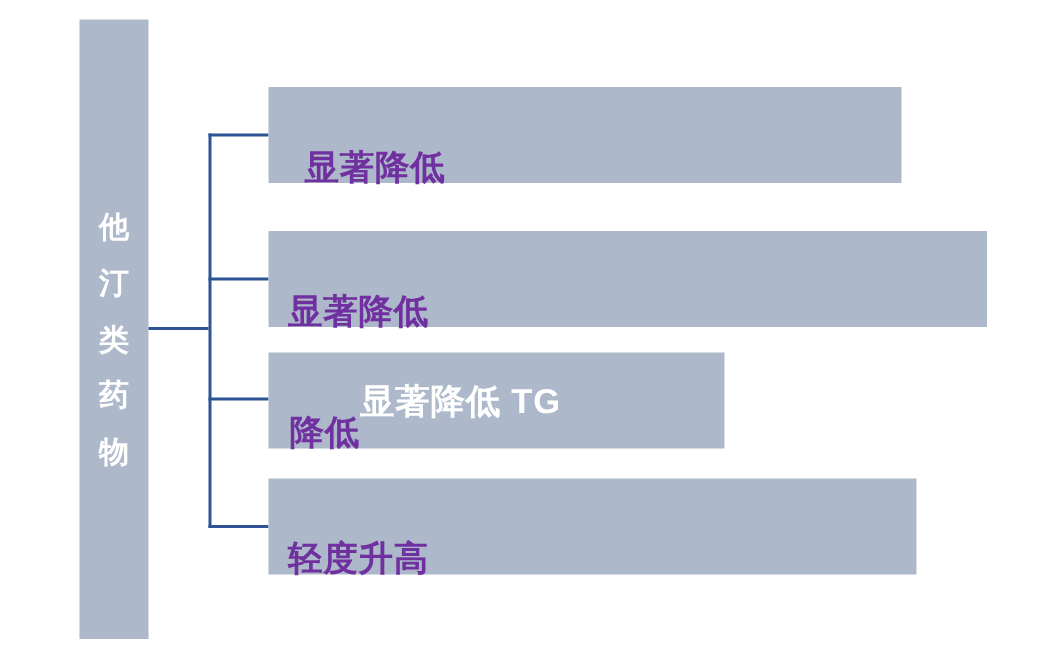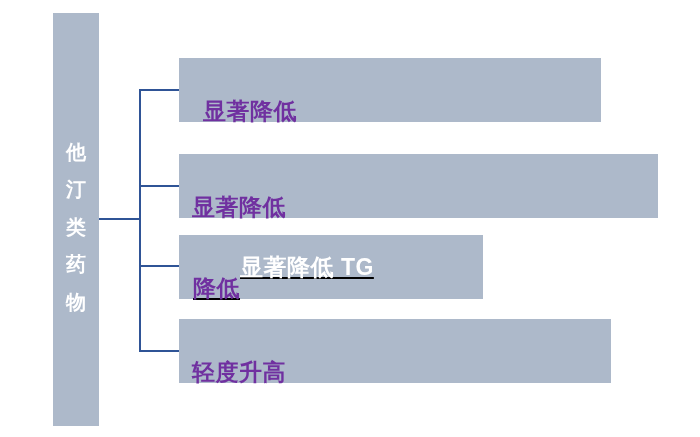--- a/index.html
+++ b/index.html
@@ -70,21 +70,21 @@
     box-sizing: border-box;
     font-size: 23px;
     font-weight: bold;
     white-space: nowrap;
     letter-spacing: 0.5px;
   }
   .node-box .hl   { color: var(--highlight, #7030a0); margin-top: 43px; }
   .node-box .rest { color: var(--node-text, #ffffff); }
   .box1 { top: 58px;  width: 422px; padding-left: 24px; }
   .box2 { top: 154px; width: 479px; padding-left: 13px; }
-  .box3 { top: 235px; width: 304px; padding-left: 14px; text-decoration: underline; }
+  .box3 { top: 235px; width: 304px; padding-left: 14px; }
   .box4 { top: 319px; width: 432px; padding-left: 13px; text-align: right; }
 </style>
 </head>
 <body>
 
 <div class="canvas">
 
   <div class="root-bar">
     <div class="root-label">
       <span>他</span>

